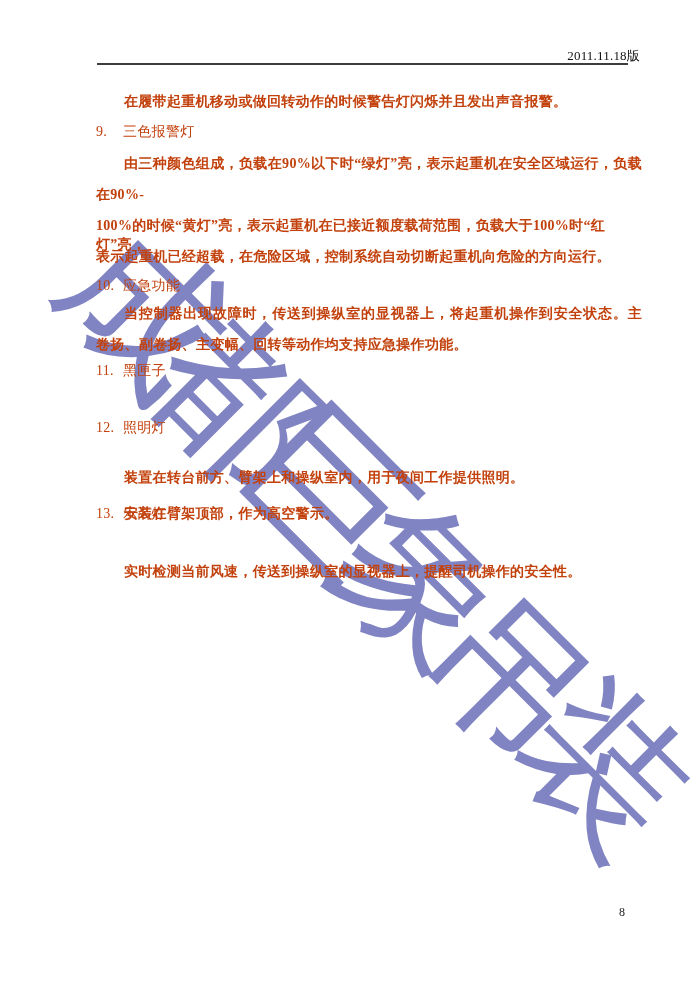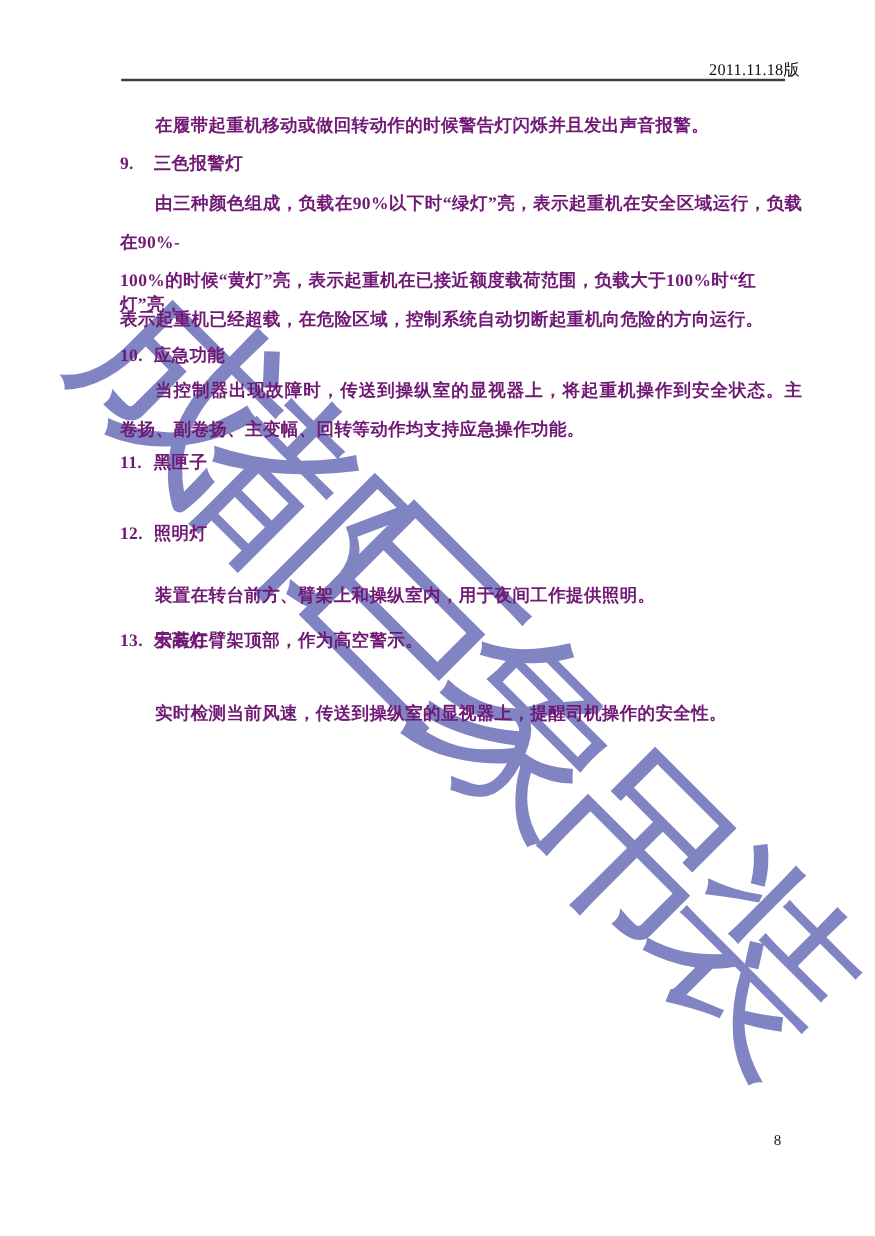--- a/index.html
+++ b/index.html
@@ -20,26 +20,26 @@
   .hdr-version{
     position:absolute;top:47px;right:60px;
     font-size:13px;color:#111;letter-spacing:0.2px;margin-left:18px;
   }
   .hdr-rule{
     position:absolute;left:97px;top:63px;width:531px;height:2px;
     background:#3d3d3d;
   }
   .line{
     position:absolute;left:96px;width:552px;
-    font-size:14px;line-height:19px;color:#701a75;
+    font-size:14px;line-height:19px;color:#c2410c;
     font-weight:600;letter-spacing:0.3px;
   }
   .line.indent{text-indent:28px;}
   .line.just{width:546px;text-align:justify;text-align-last:justify;}
-  .line.heading{font-weight:700;}
+  .line.heading{font-weight:400;}
   .num{display:inline-block;width:27px;}
   .pageno{
     position:absolute;left:619px;top:905px;
     font-size:12px;color:#222;
   }
 </style>
 </head>
 <body>
 
 <div class="page">

